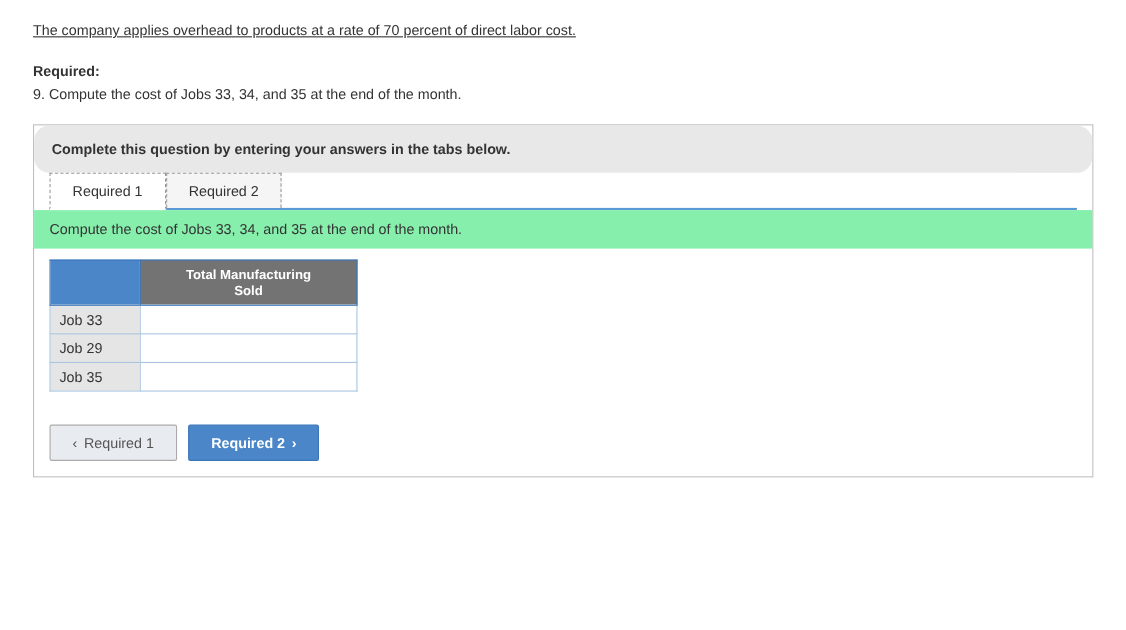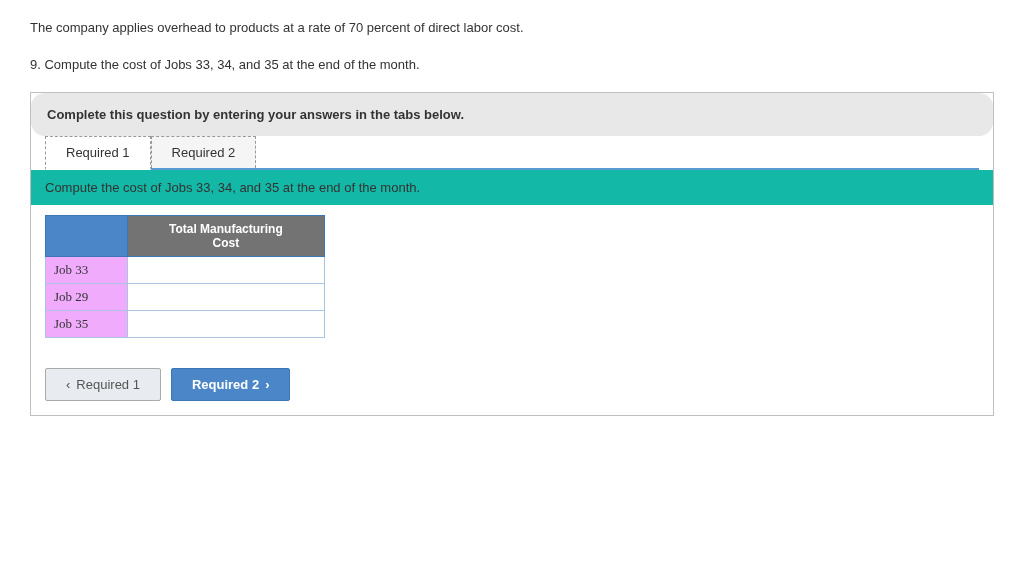--- a/index.html
+++ b/index.html
@@ -18,20 +18,21 @@
     }
 
     .page-container {
       padding: 20px 30px 20px 30px;
     }
 
     .intro-text {
       margin-bottom: 20px;
       font-size: 13px;
       color: #333;
+      text-decoration: underline;
     }
 
     .required-section {
       margin-bottom: 16px;
     }
 
     .required-section p {
       font-size: 13px;
       line-height: 1.6;
     }
@@ -78,21 +79,21 @@
       border-bottom: 2px solid #fff;
       margin-bottom: -2px;
       z-index: 1;
     }
 
     .content-area {
       padding: 0;
     }
 
     .compute-header {
-      background-color: #14b8a6;
+      background-color: #86efac;
       padding: 10px 14px;
       font-size: 13px;
       color: #333;
     }
 
     .table-wrapper {
       padding: 10px 14px;
     }
 
     table.job-table {
@@ -112,22 +113,21 @@
 
     table.job-table tbody tr td {
       font-size: 13px;
       border: 1px solid #aac5e0;
       padding: 5px 8px;
       background-color: #ffffff;
     }
 
     table.job-table tbody tr td.job-label {
       min-width: 80px;
-      background-color: #f0abfc;
-      font-family: Liberation Serif, serif;
+      background-color: #e5e5e5;
     }
 
     table.job-table tbody tr td.input-cell {
       min-width: 160px;
       padding: 0;
     }
 
     table.job-table tbody tr td.input-cell input {
       width: 100%;
       border: none;
@@ -170,20 +170,21 @@
     }
   </style>
 </head>
 <body>
 
 <div class="page-container">
 
   <p class="intro-text">The company applies overhead to products at a rate of 70 percent of direct labor cost.</p>
 
   <div class="required-section">
+    <p><strong>Required:</strong></p>
     <p>9. Compute the cost of Jobs 33, 34, and 35 at the end of the month.</p>
   </div>
 
   <div class="outer-panel">
 
     <div class="instruction-box">
       <span>Complete this question by entering your answers in the tabs below.</span>
     </div>
 
     <div style="padding: 0 14px;">
@@ -199,21 +200,21 @@
         <span>Compute the cost of Jobs 33, 34, and 35 at the end of the month.</span>
       </div>
 
       <div class="table-wrapper">
         <table class="job-table">
           <thead>
             <tr>
               <th style="background-color:#4a86c8;border:1px solid #3a76b8;min-width:80px;"></th>
               <th>
                 <span>Total Manufacturing</span><br>
-                <span>Cost</span>
+                <span>Sold</span>
               </th>
             </tr>
           </thead>
           <tbody>
             <tr>
               <td class="job-label">Job 33</td>
               <td class="input-cell">
                 <input type="text" value="" style="">
               </td>
             </tr>

